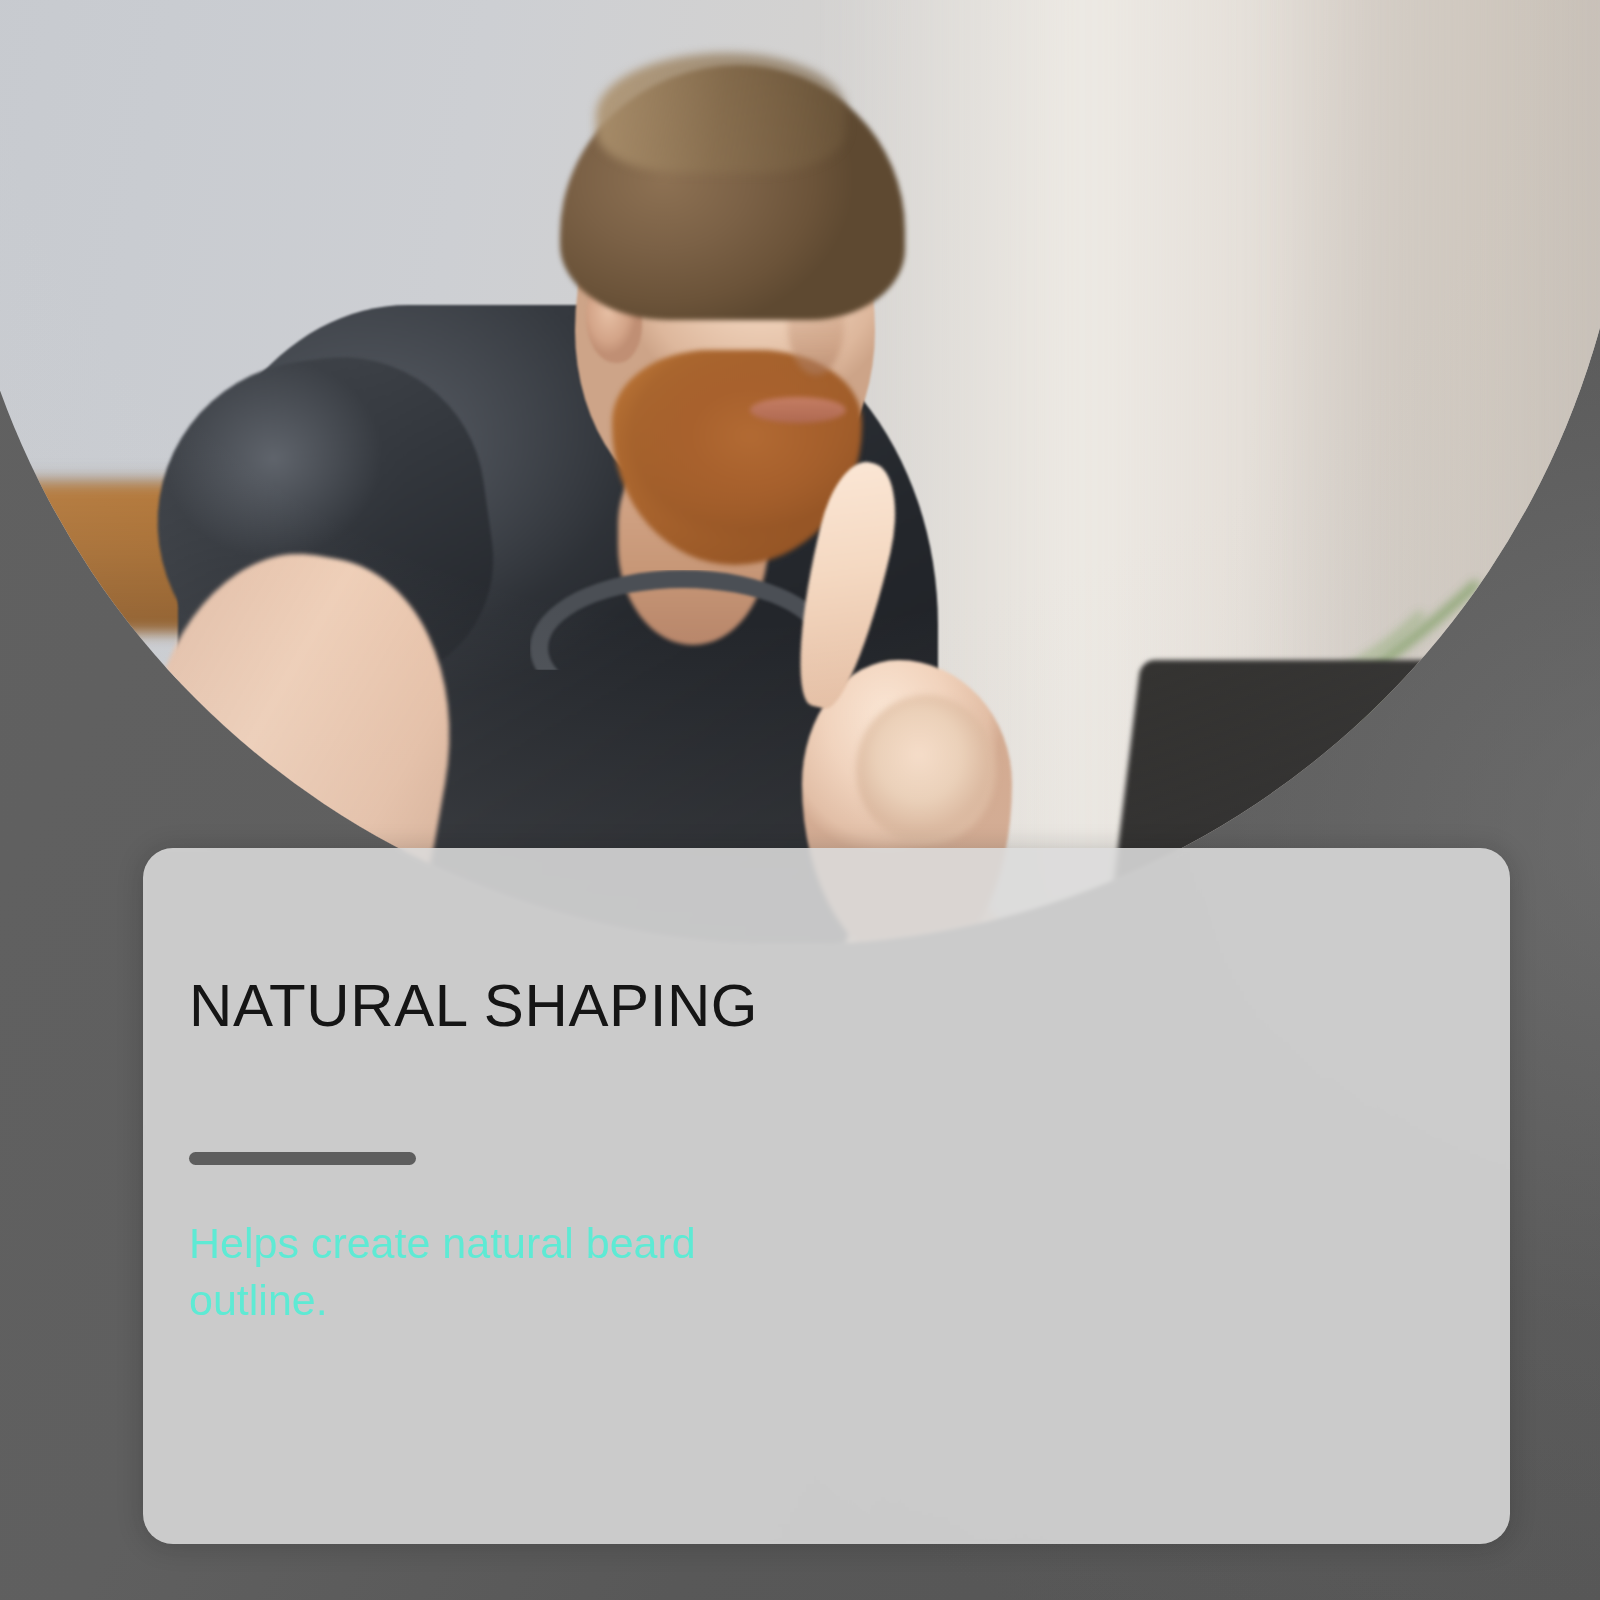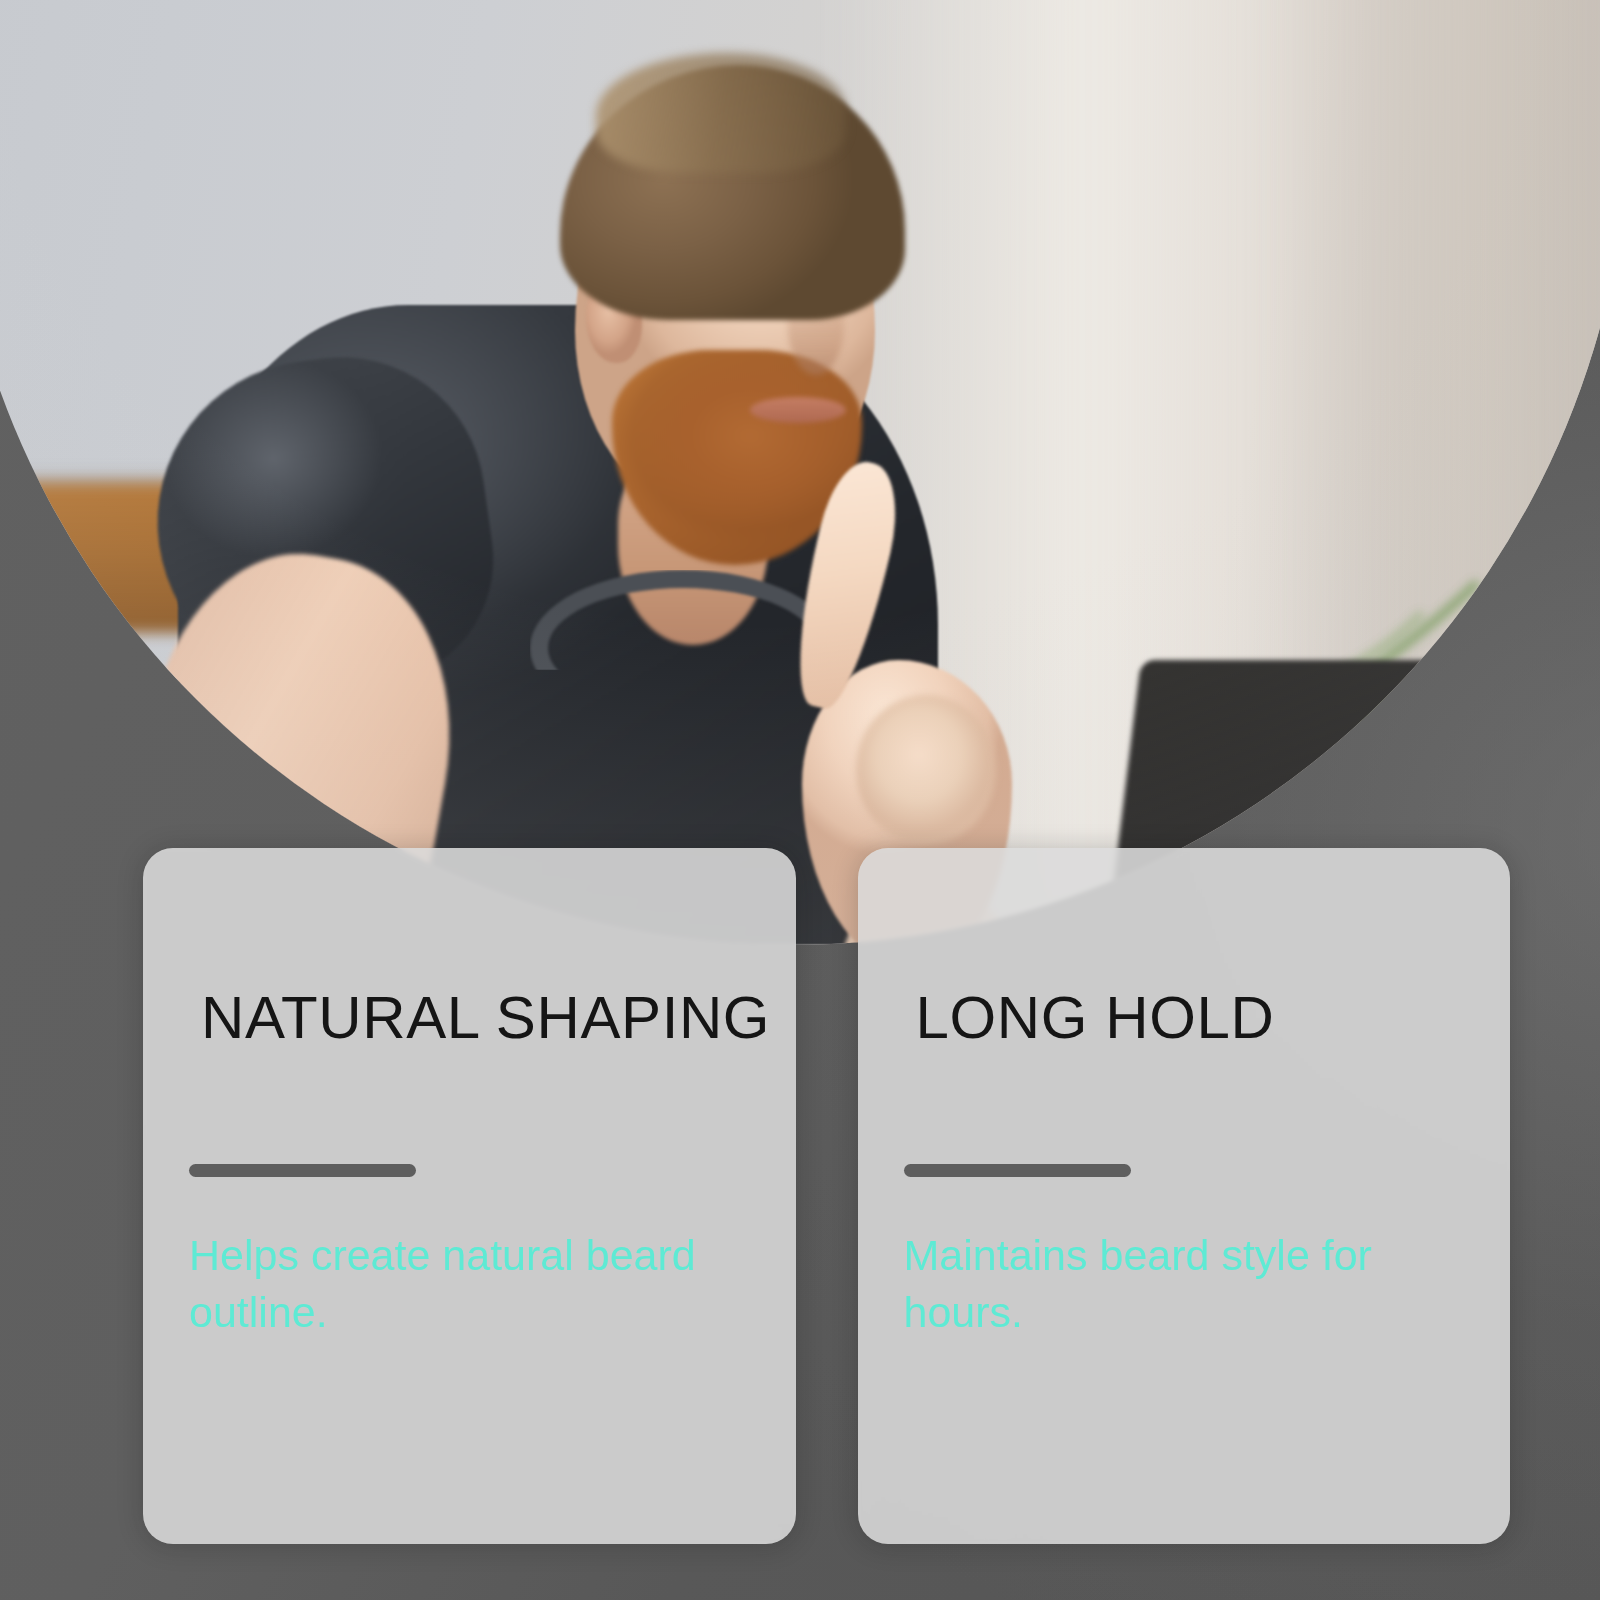--- a/index.html
+++ b/index.html
@@ -361,21 +361,21 @@
     flex: 1 1 0;
     border-radius: 30px;
     background: rgba(219,219,219,0.88);
     box-shadow: 0 2px 26px rgba(20,20,20,0.22);
     padding: 128px 46px 0 46px;
     box-sizing: border-box;
     overflow: hidden;
     backdrop-filter: blur(2px);
   }
   .card-title {
-    margin: 12px;
+    margin: 0;
     font-size: 60px;
     font-weight: 400;
     letter-spacing: 0.6px;
     line-height: 1.0;
     color: #151515;
     white-space: nowrap;
   }
   .card-rule {
     margin-top: 116px;
     width: 227px;
@@ -444,21 +444,16 @@
   </div>
 
   <div class="cards">
 
     <div class="card">
       <h2 class="card-title">NATURAL SHAPING</h2>
       <div class="card-rule"></div>
       <p class="card-desc">Helps create natural beard outline.</p>
     </div>
 
-    <div class="card">
-      <h2 class="card-title">LONG HOLD</h2>
-      <div class="card-rule"></div>
-      <p class="card-desc">Maintains beard style for hours.</p>
-    </div>
 
   </div>
 
 </div>
 
 </body></html>

